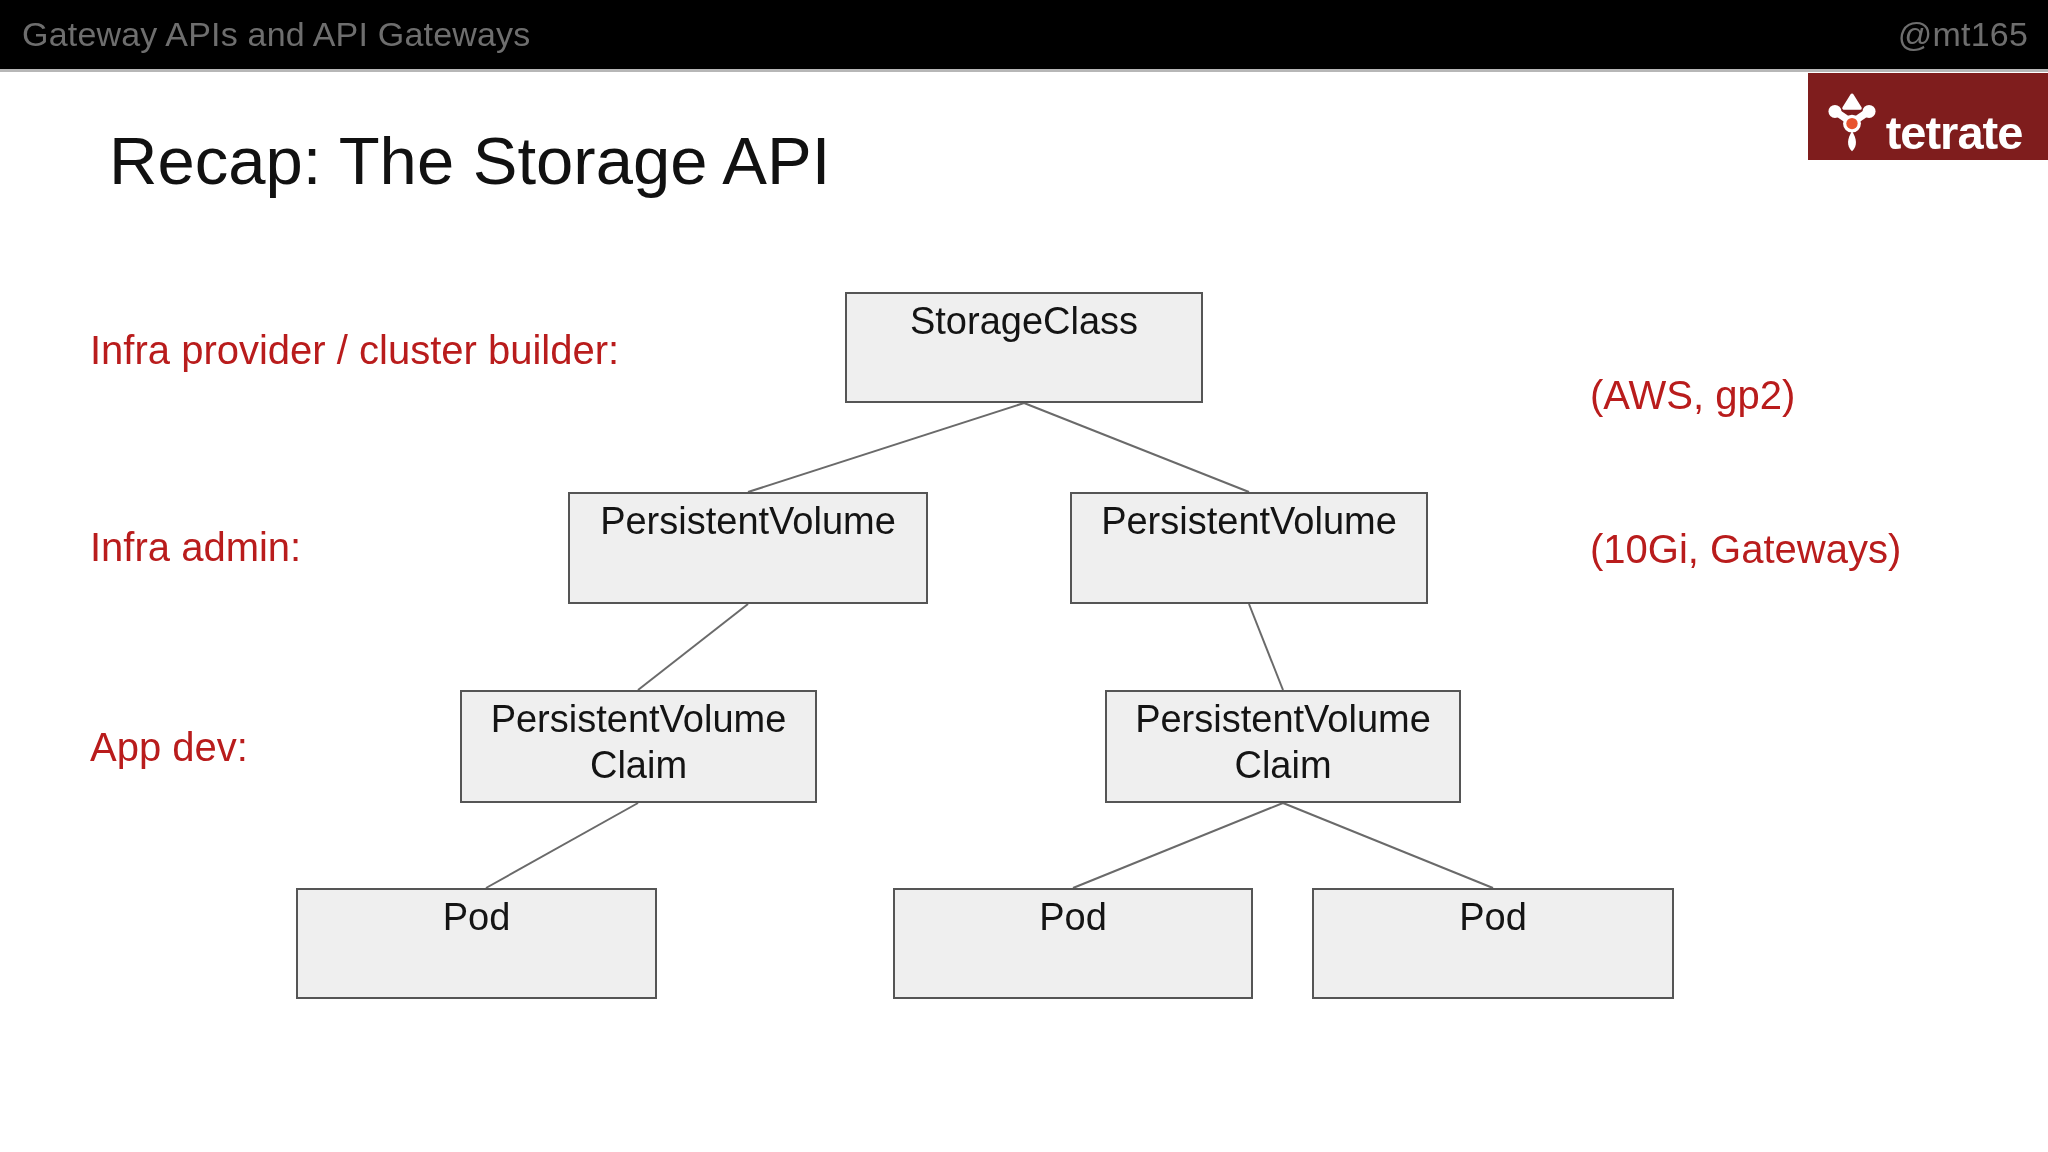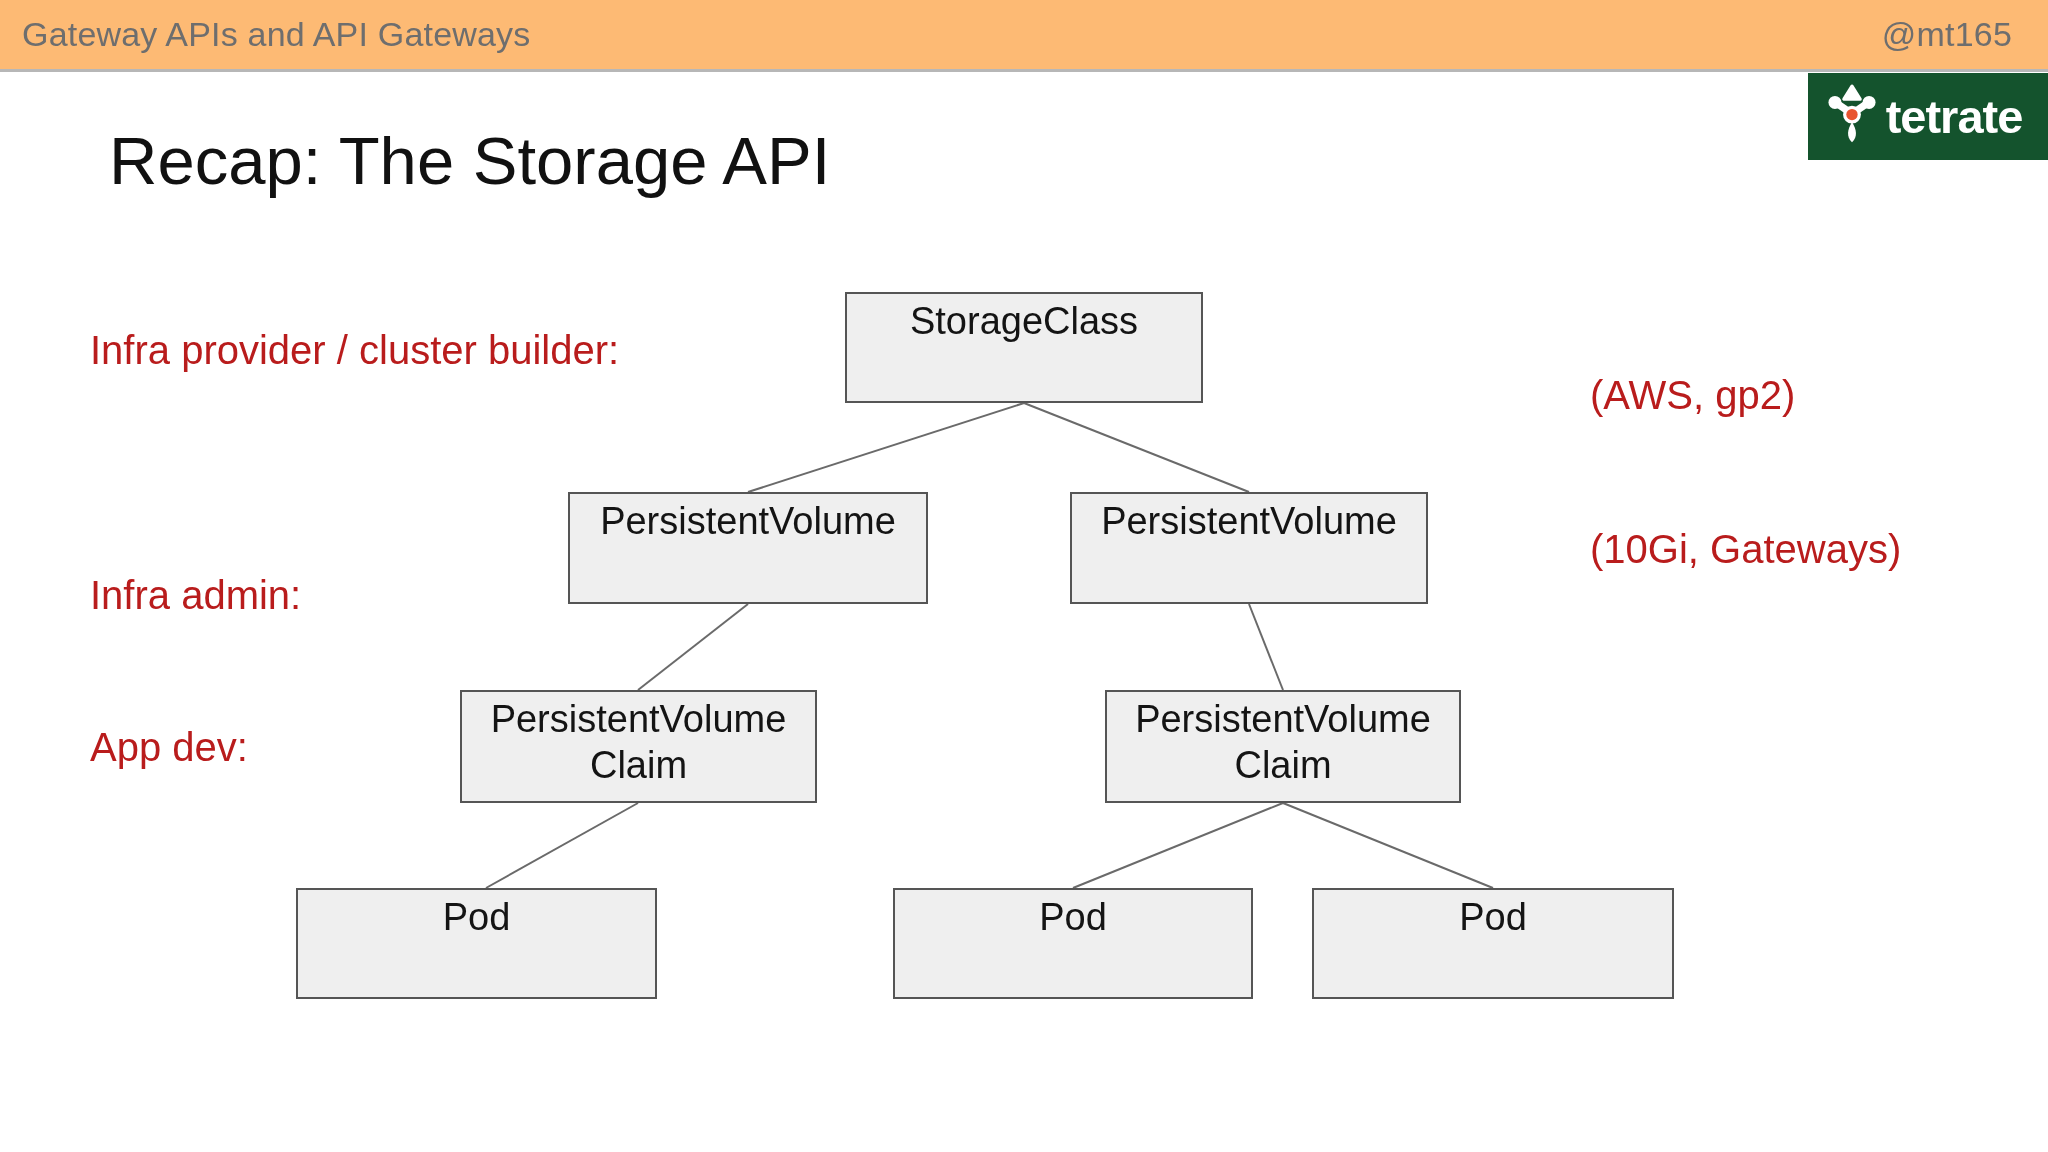--- a/index.html
+++ b/index.html
@@ -4,51 +4,51 @@
 <style>
   * { margin: 0; padding: 0; box-sizing: border-box; }
   html, body { width: 2048px; height: 1152px; background: #ffffff; overflow: hidden; }
   body { font-family: "Liberation Sans", sans-serif; position: relative; }
 
   
   .header {
     position: absolute; left: 0; top: 0; width: 2048px; height: 72px;
     border-bottom: 3px solid #b7b7b7;
     display: flex; align-items: center; justify-content: space-between;
-    padding: 0 36px 0 22px; background: #fdba74;
+    padding: 0 20px 0 22px; background: #000000;
   }
   .header-title, .header-handle {
     font-size: 34px; color: #6e6e6e; letter-spacing: 0.2px; white-space: nowrap;
   }
 
   
   .logo {
     position: absolute; top: 73px; right: 0; width: 240px; height: 87px;
-    background: #14532d; display: flex; align-items: center; justify-content: center;
+    background: #7f1d1d; display: flex; align-items: flex-end; justify-content: center;
     gap: 8px; padding-right: 8px;
   }
   .logo-brand {
     color: #ffffff; font-size: 47px; font-weight: bold; letter-spacing: -1px;
   }
   .logo-mark { width: 52px; height: 68px; flex: 0 0 auto; }
 
   
   .slide-title {
     position: absolute; left: 89px; top: 122px;
     font-size: 67px; font-weight: 400; color: #111111; letter-spacing: 0px;
     white-space: nowrap;
     margin-left: 20px;
   }
 
   
   .role-label, .annotation {
     position: absolute; font-size: 40px; color: #b91c1c; white-space: nowrap; line-height: 48px;
   }
   .role-provider { left: 90px;  top: 326px; }
-  .role-admin    { left: 90px;  top: 523px; margin-top: 48px; }
+  .role-admin    { left: 90px;  top: 523px; }
   .role-appdev   { left: 90px;  top: 723px; }
   .ann-provider  { left: 1590px; top: 326px; margin-top: 45px; }
   .ann-admin     { left: 1590px; top: 525px; }
 
   
   .edges { position: absolute; left: 0; top: 0; width: 2048px; height: 1152px; }
   .edges line { stroke: #6a6a6a; stroke-width: 2; }
 
   .node {
     position: absolute; background: #efefef; border: 2px solid #555555;

